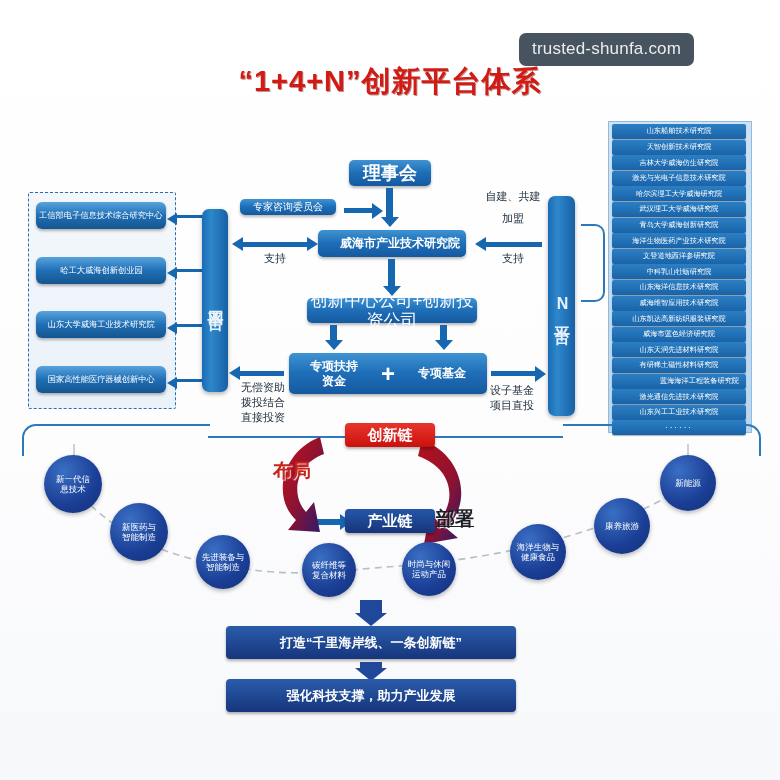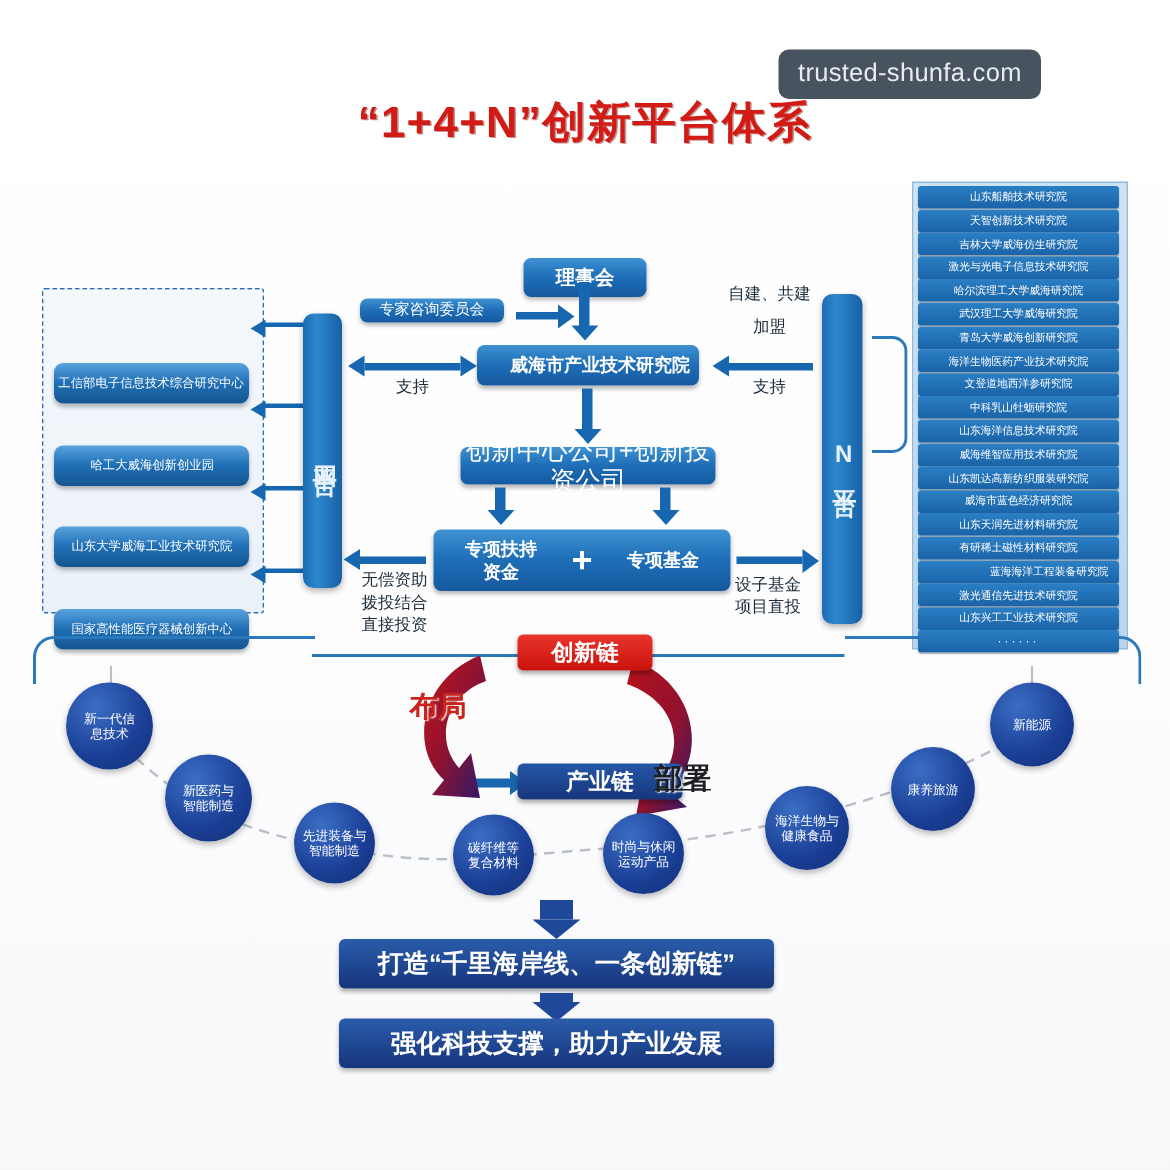--- a/index.html
+++ b/index.html
@@ -40,21 +40,20 @@
   
   .left-panel{
     position:absolute;left:28px;top:192px;width:146px;height:215px;
     border:1.6px dashed #2a6fb5;border-radius:2px;
     background:linear-gradient(180deg,#f4f8fc 0%,#eaf1f8 100%);
   }
   .lbox{
     left:36px;width:130px;height:27px;font-size:8.5px;
     background:linear-gradient(180deg,#59a3dd 0%,#1f6fb6 50%,#15558f 100%);
     border-radius:6px;
-    margin-top:40px;
   }
   .lbox span{display:block;transform:scale(.97);}
 
   .l-arrow{
     position:absolute;width:28px;height:0;border-top:3.5px solid #1767b0;
   }
   .l-arrow:before{
     content:"";position:absolute;left:-9px;top:-5.5px;width:0;height:0;
     border-top:6.5px solid transparent;border-bottom:6.5px solid transparent;
     border-right:10px solid #1767b0;
@@ -66,21 +65,21 @@
     background:linear-gradient(90deg,#1a6cb4 0%,#2e87cb 35%,#1760a6 100%);
     box-shadow:0 2px 4px rgba(0,0,0,.3);
     display:flex;align-items:center;justify-content:center;
     writing-mode:vertical-rl;text-orientation:upright;
     font-size:16px;font-weight:bold;letter-spacing:2px;
   }
   #bar-four{left:202px;top:209px;width:26px;height:183px;}
   #bar-n{left:548px;top:196px;width:27px;height:220px;}
 
   
-  #box-council{left:349px;top:160px;width:82px;height:26px;font-size:13px;font-weight:bold;margin-top:12px;}
+  #box-council{left:349px;top:160px;width:82px;height:26px;font-size:18px;font-weight:bold;}
   #box-expert{left:240px;top:199px;width:96px;height:16px;font-size:10px;}
   #box-institute{left:318px;top:230px;width:148px;height:27px;font-size:12px;font-weight:bold;padding-left:16px;}
   #box-company{left:307px;top:298px;width:170px;height:25px;font-size:17px;}
   #box-funds{left:289px;top:353px;width:198px;height:41px;font-size:12px;font-weight:bold;
              flex-direction:row;gap:0;}
   #box-funds .fhalf{flex:1;display:flex;align-items:center;justify-content:center;
              flex-direction:column;line-height:1.2;}
   #box-funds .plus{font-size:24px;font-weight:bold;padding:0 2px;}
 
   
@@ -137,21 +136,21 @@
 
   
   #rib-innov{
     position:absolute;left:345px;top:423px;width:90px;height:24px;
     background:linear-gradient(180deg,#e8352c 0%,#c9120c 100%);
     border-radius:4px;color:#fff;font-size:15px;font-weight:bold;
     display:flex;align-items:center;justify-content:center;
     box-shadow:0 2px 3px rgba(0,0,0,.3);z-index:6;
   }
   #rib-industry{
-    position:absolute;left:345px;top:509px;width:110px;height:24px;
+    position:absolute;left:345px;top:509px;width:90px;height:24px;
     background:linear-gradient(180deg,#2457a8 0%,#17357a 100%);
     border-radius:4px;color:#fff;font-size:15px;font-weight:bold;
     display:flex;align-items:center;justify-content:center;
     box-shadow:0 2px 3px rgba(0,0,0,.3);z-index:6;
   }
   .cyc-label{position:absolute;font-size:19px;font-weight:bold;z-index:7;
     text-shadow:1px 1px 1px rgba(255,255,255,.85);}
   #lbl-buju{left:273px;top:458px;color:#c8241c;}
   #lbl-bushu{left:436px;top:506px;color:#1e1e26;text-decoration:underline;}
 
@@ -160,21 +159,21 @@
     position:absolute;border-radius:50%;color:#fff;
     display:flex;align-items:center;justify-content:center;text-align:center;
     font-size:8.5px;line-height:1.2;
     background:radial-gradient(circle at 34% 28%,#3a6fc4 0%,#1b3f96 58%,#12307a 100%);
     box-shadow:0 2px 4px rgba(0,0,0,.28);z-index:5;
   }
 
   
   .banner{
     position:absolute;left:226px;width:290px;height:33px;border-radius:4px;
-    color:#fff;font-size:17px;font-weight:bold;
+    color:#fff;font-size:13px;font-weight:bold;
     display:flex;align-items:center;justify-content:center;
     background:linear-gradient(180deg,#2a5cab 0%,#16357c 100%);
     box-shadow:0 2px 3px rgba(0,0,0,.3);white-space:nowrap;
   }
   #banner1{top:626px;}
   #banner2{top:679px;}
   .bigarrow{position:absolute;left:355px;width:32px;}
   .bigarrow .shaft{width:22px;margin-left:5px;background:#20489a;}
   .bigarrow .head{width:0;height:0;margin:0 auto;
     border-left:16px solid transparent;border-right:16px solid transparent;

